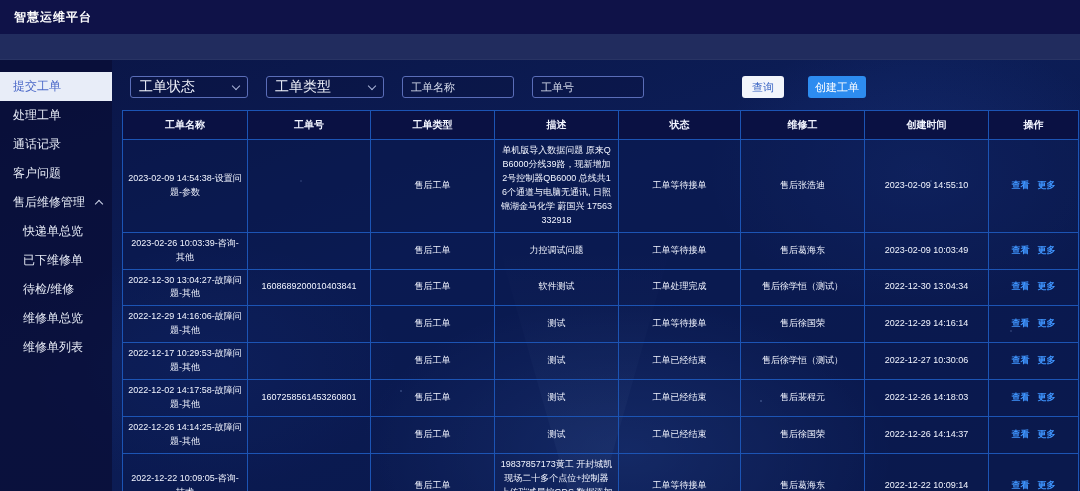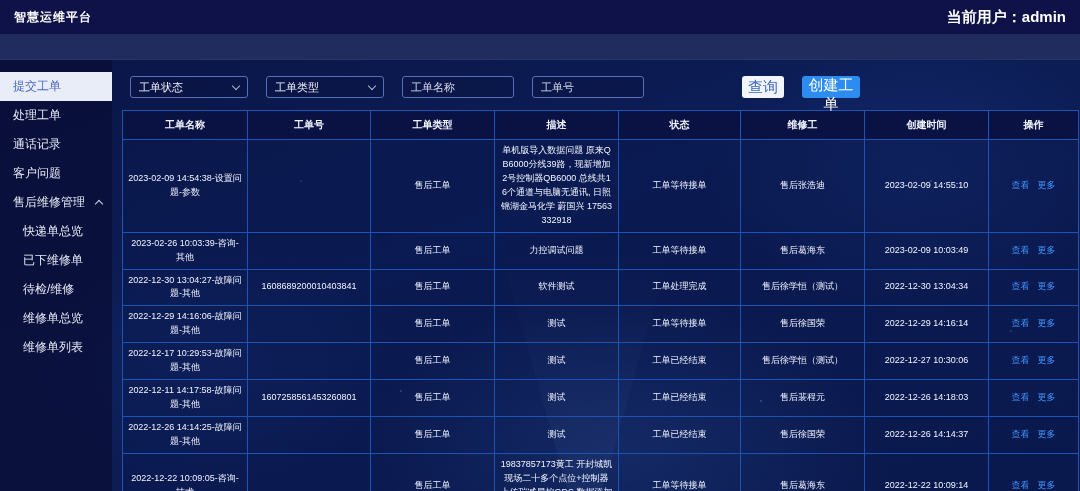--- a/index.html
+++ b/index.html
@@ -37,53 +37,52 @@
   .side-item { height:29px; display:flex; align-items:center; justify-content:space-between;
     padding:0 10px 0 13px; font-size:12px; color:#e7ebf6; cursor:pointer; }
   .side-item.child { padding-left:23px; }
   .side-item.active { background:#e8edf8; color:#4b68c8; }
   .main { flex:1; padding:16px 2px 0 10px; position:relative; z-index:2; }
 
   
   .filters { display:flex; align-items:center; gap:18px; padding-left:8px; margin-bottom:12px; }
   .selectbox { width:118px; height:22px; border:1px solid #5a6db8; border-radius:3px;
     display:flex; align-items:center; justify-content:space-between; padding:0 8px;
-    font-size:11px; color:#eef1fa; background:rgba(10,18,60,.3); cursor:pointer; }
+    font-size:14px; color:#eef1fa; background:rgba(10,18,60,.3); cursor:pointer; }
   .chev { display:inline-block; width:6px; height:6px; border-right:1px solid #aab4d8;
     border-bottom:1px solid #aab4d8; transform:rotate(45deg); margin-top:-3px; }
   .chev.up { transform:rotate(225deg); margin-top:3px; border-color:#cfd6ea; }
   .textbox { width:112px; height:22px; border:1px solid #5a6db8; border-radius:3px;
     background:rgba(10,18,60,.3); color:#eef1fa; font-size:11px; padding:0 8px; outline:none; }
   .textbox::placeholder { color:#dde3f2; opacity:.95; }
   .spacer { width:62px; }
-  .btn { height:22px; border:none; border-radius:3px; font-size:15px; cursor:pointer;text-align:center; }
+  .btn { height:22px; border:none; border-radius:3px; font-size:11px; cursor:pointer;text-align:center; }
   .btn.query { width:42px; background:#f2f5fb; color:#3b66c4; }
-  .btn.create { width:58px; background:#2d8cf0; color:#fff; }
+  .btn.create { width:58px; background:#2d8cf0; color:#fff; margin-left:6px; }
 
   
   .table-wrap { width:956px; }
   table { width:956px; border-collapse:collapse; table-layout:fixed;
     border:1px solid #2f6fd8; }
   th, td { border:1px solid #1c54b4; text-align:center; vertical-align:middle;
     font-size:9px; color:#f2f5ff; padding:4px 5px; word-break:break-all; line-height:1.55; }
   th { background:#0a1143; font-weight:bold; font-size:10px; height:23px; padding:2px; }
   td { background:rgba(10,23,76,.42); }
   tr { height:29px; }
-  .op-link { color:#3f95ff; cursor:pointer; margin:0 4px; text-decoration:none; font-size:9px; white-space:nowrap; }
+  .op-link { color:#3f95ff; cursor:pointer; margin:0 4px; text-decoration:none; font-size:9px; white-space:nowrap;font-weight:bold; }
 </style>
 </head>
 <body>
 
 <div class="app">
   <div class="beam"></div>
   <div class="dots"></div>
 
   <header class="topbar">
     <div class="title">智慧运维平台</div>
-    <div class="user">当前用户：admin</div>
   </header>
   <div class="subbar"></div>
 
   <div class="content">
     <aside class="sidebar">
         <div class="side-item active">
           <span>提交工单</span>
         </div>
         <div class="side-item">
           <span>处理工单</span>
@@ -201,21 +200,21 @@
                 <td>2022-12-17 10:29:53-故障问题-其他</td>
                 <td></td>
                 <td>售后工单</td>
                 <td>测试</td>
                 <td>工单已经结束</td>
                 <td>售后徐学恒（测试）</td>
                 <td>2022-12-27 10:30:06</td>
                 <td><a class="op-link">查看</a><a class="op-link">更多</a></td>
               </tr>
               <tr>
-                <td>2022-12-11 14:17:58-故障问题-其他</td>
+                <td>2022-12-02 14:17:58-故障问题-其他</td>
                 <td>1607258561453260801</td>
                 <td>售后工单</td>
                 <td>测试</td>
                 <td>工单已经结束</td>
                 <td>售后裴程元</td>
                 <td>2022-12-26 14:18:03</td>
                 <td><a class="op-link">查看</a><a class="op-link">更多</a></td>
               </tr>
               <tr>
                 <td>2022-12-26 14:14:25-故障问题-其他</td>

